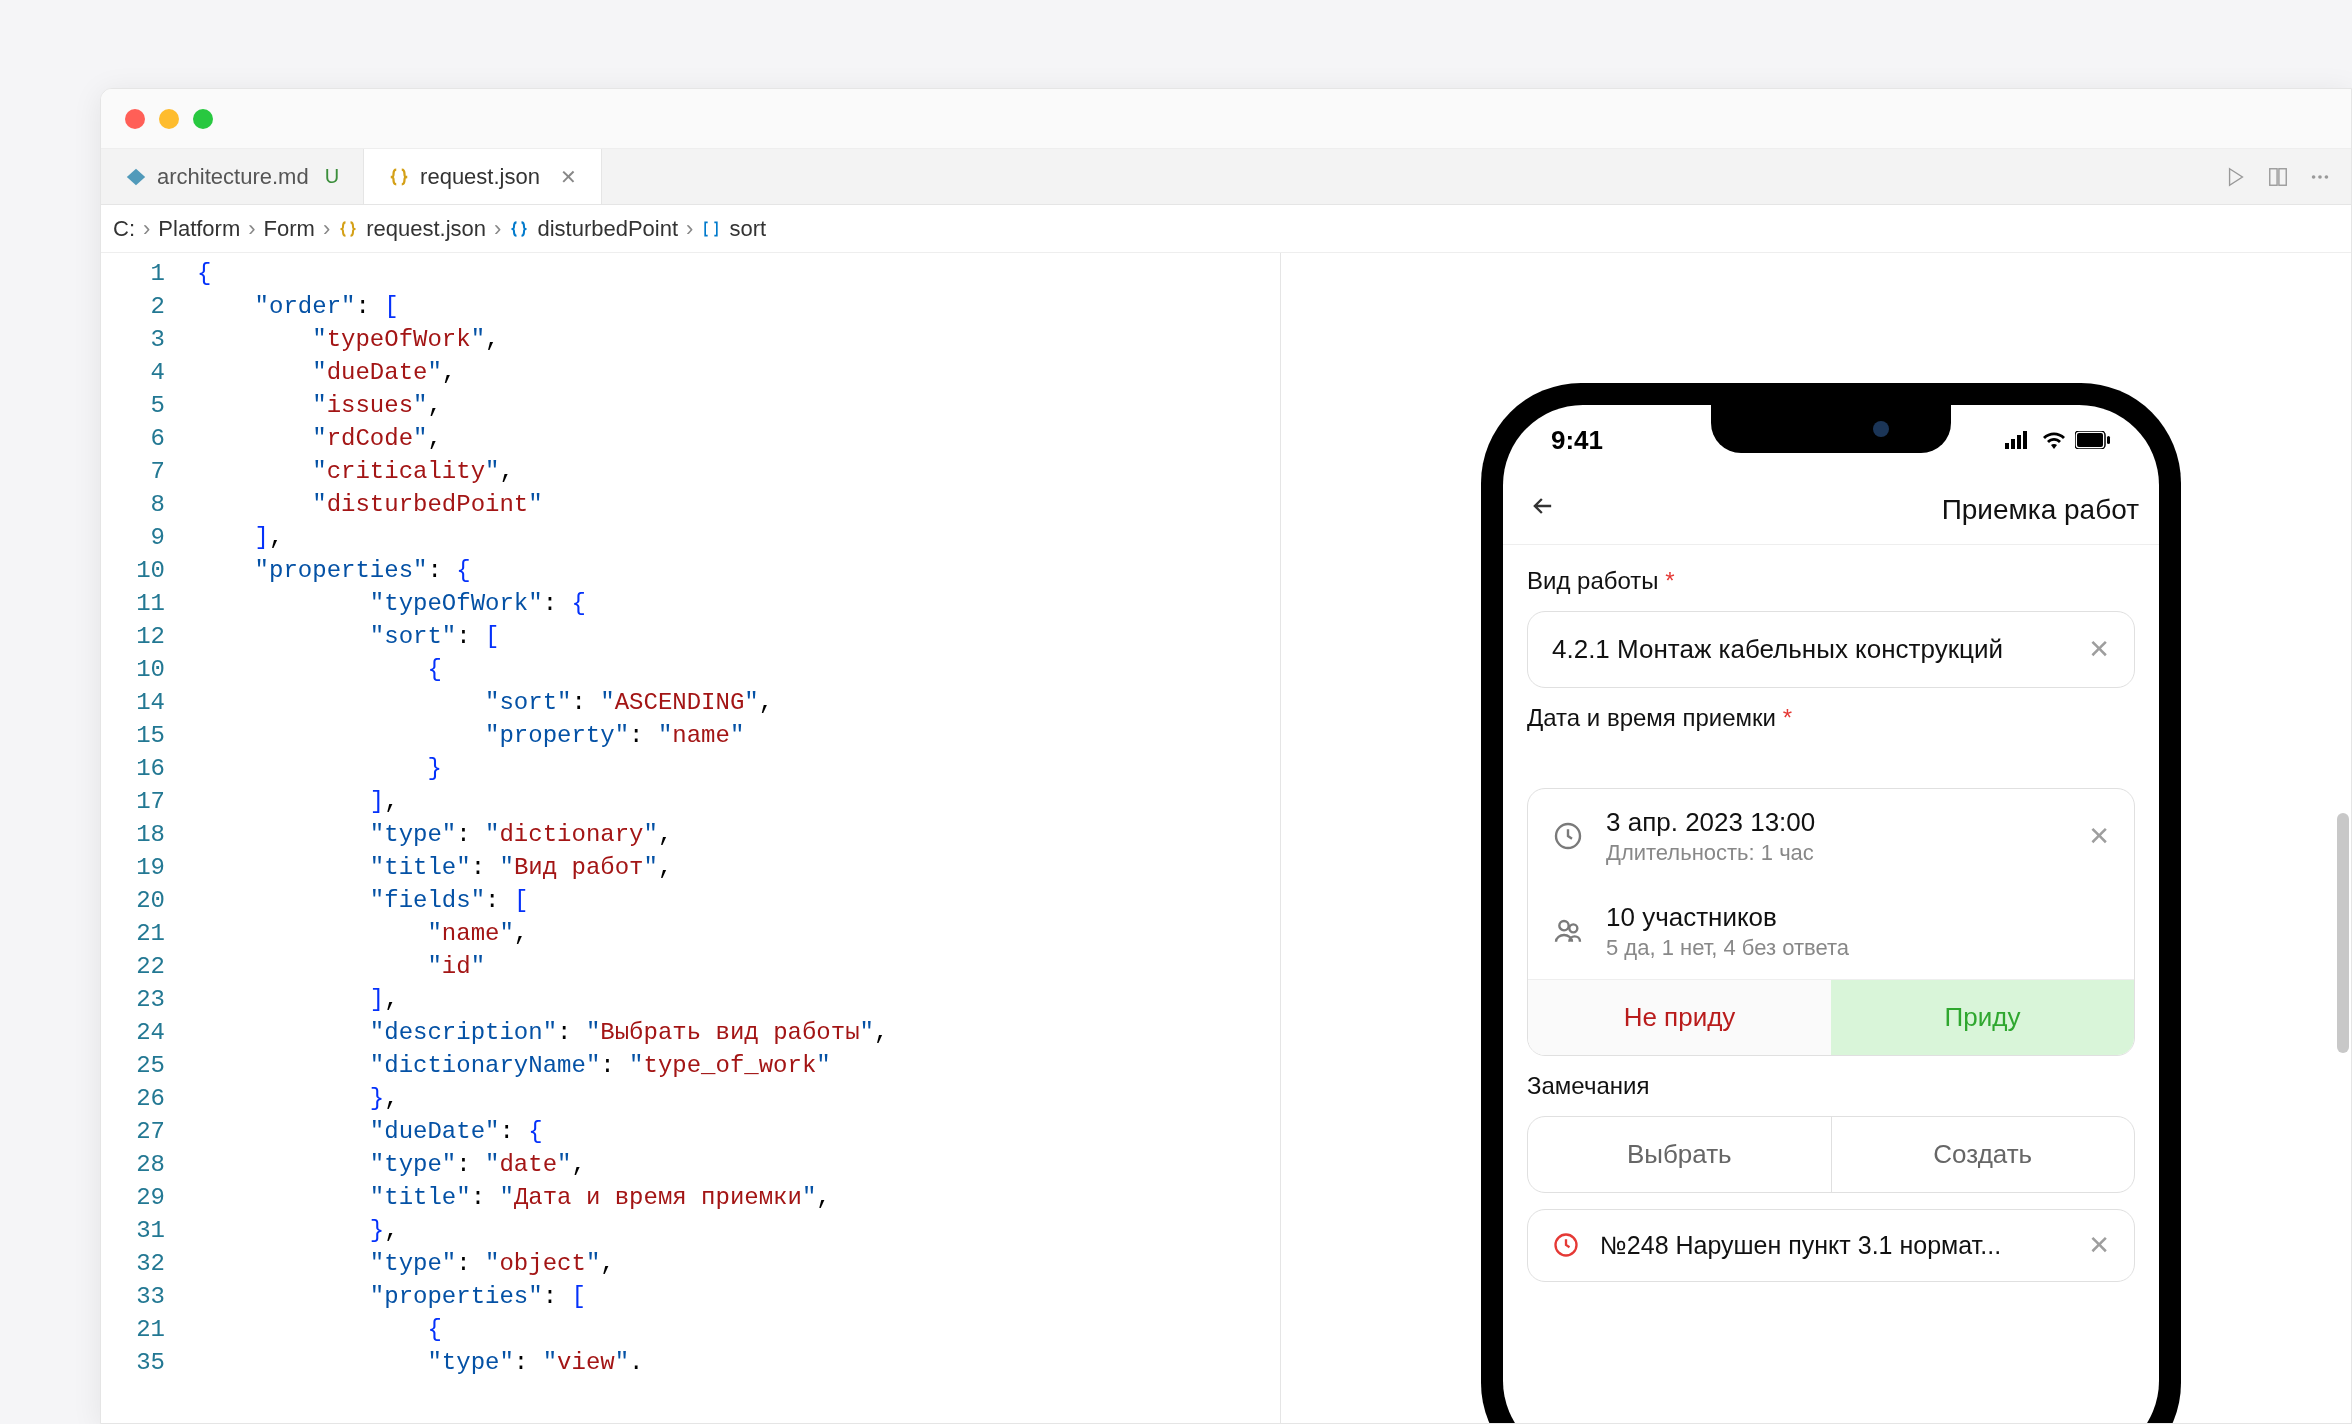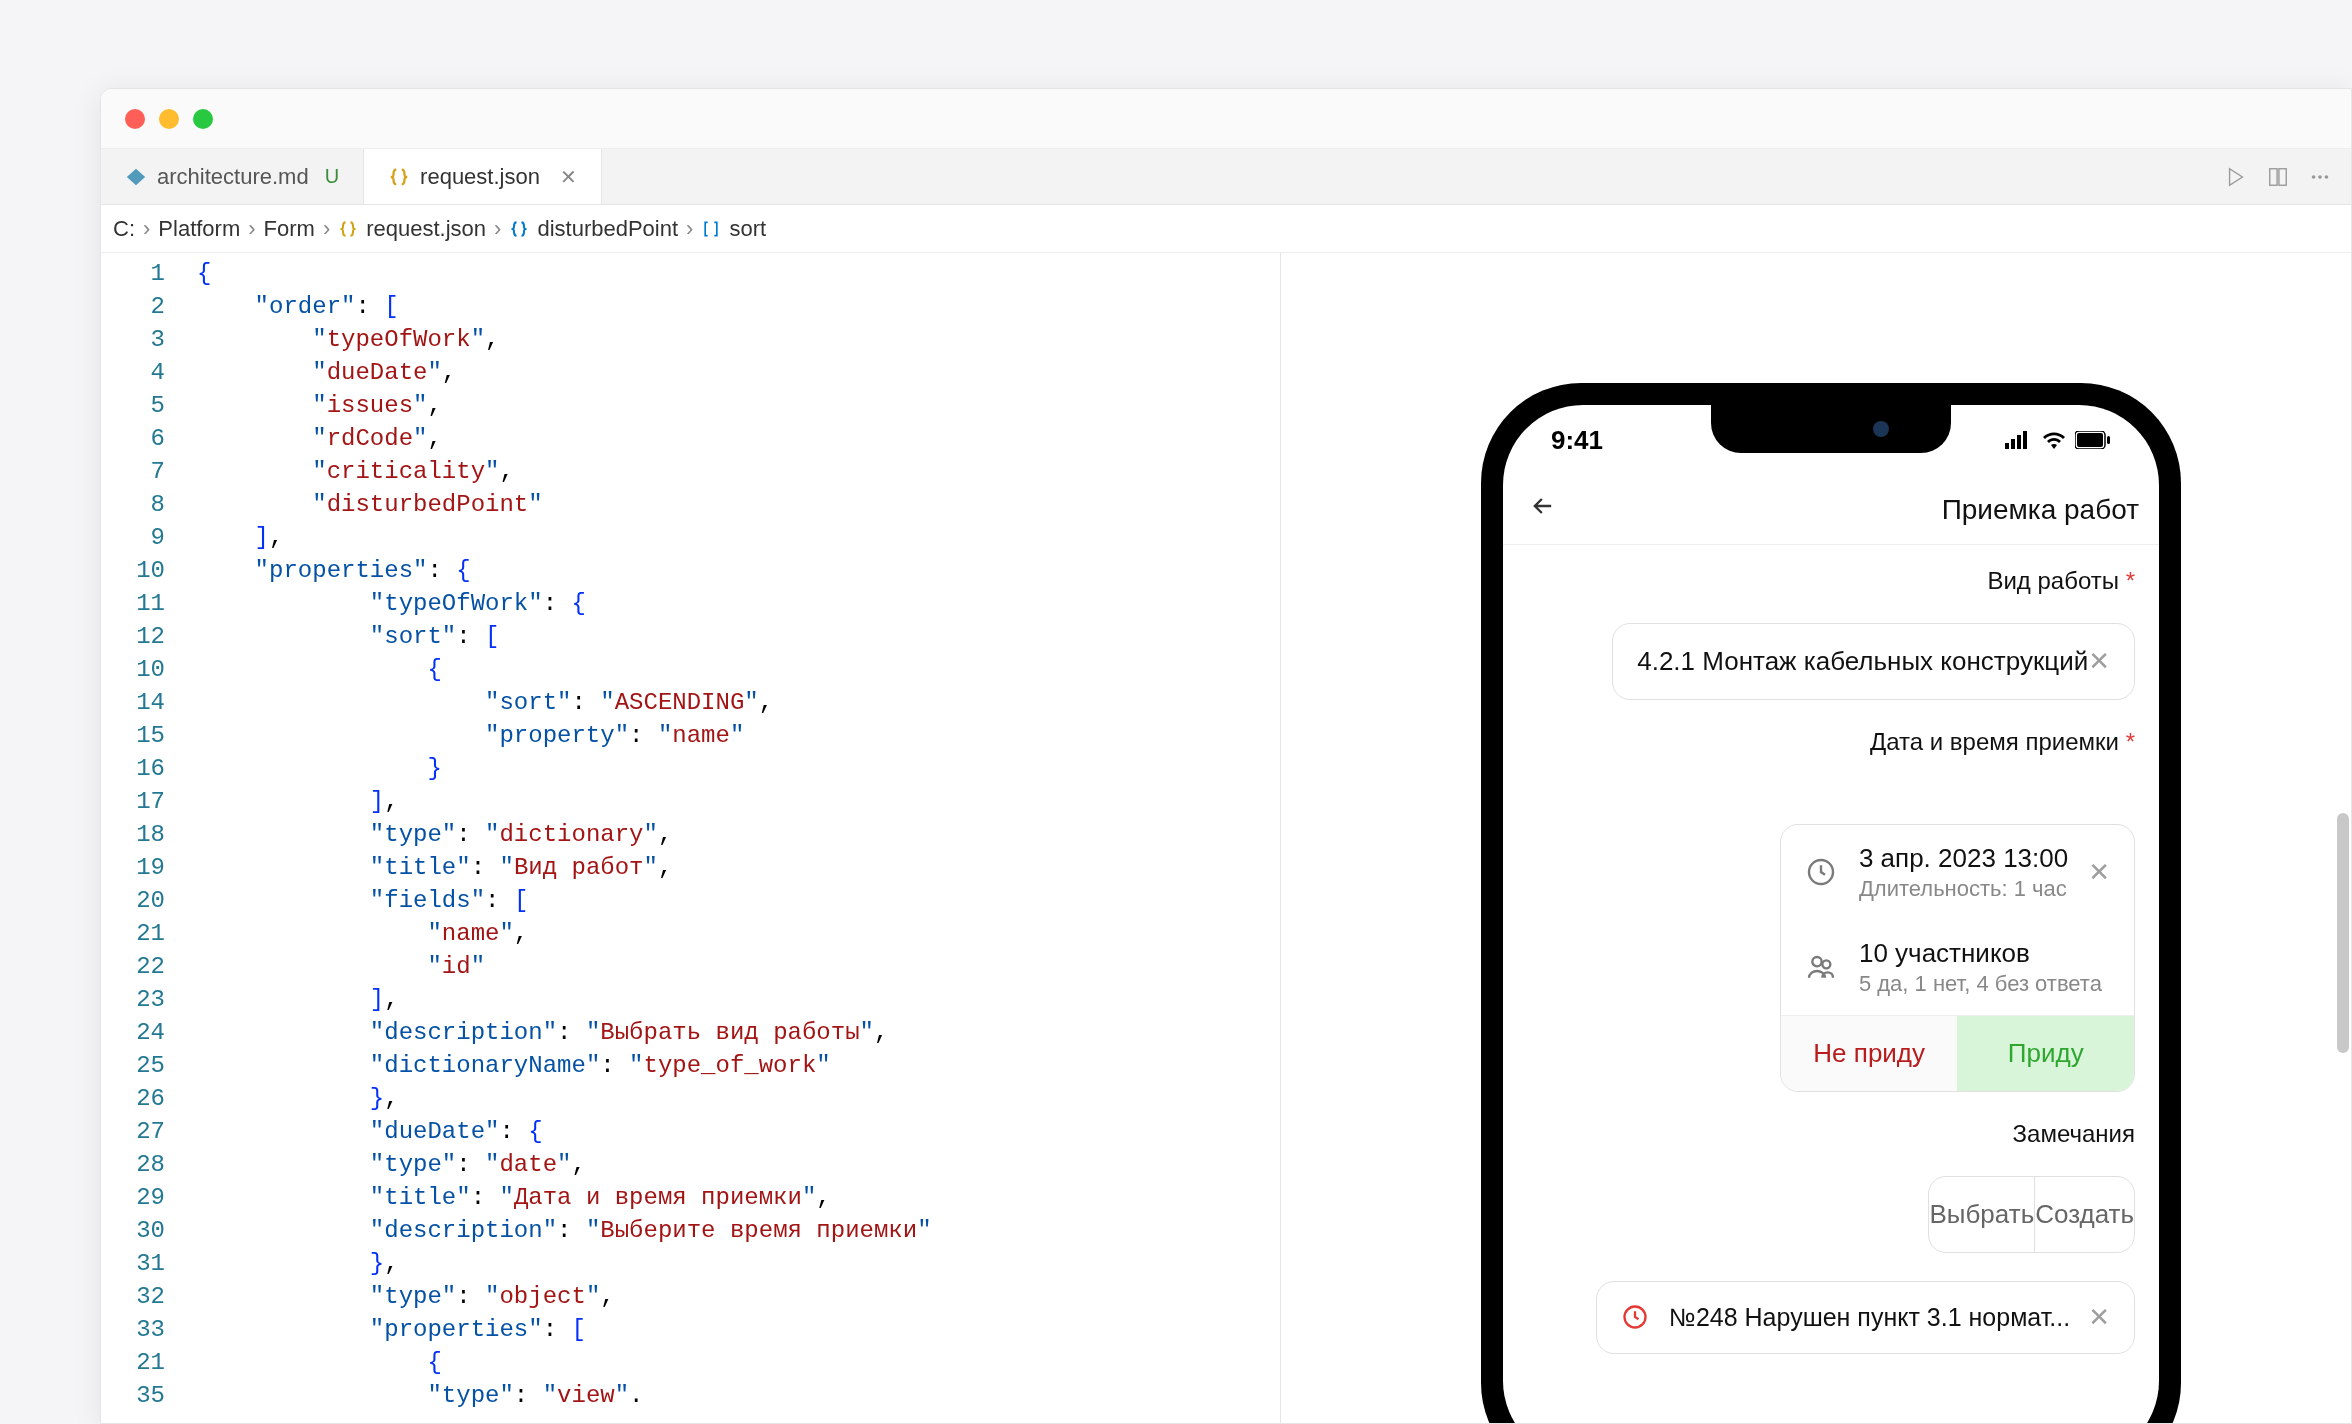--- a/index.html
+++ b/index.html
@@ -181,22 +181,21 @@
     flex: 1;
     text-align: right;
     font-size: 28px;
     font-weight: 500;
     color: #111;
   }
   .form-body {
     padding: 22px 24px;
     display: flex;
     flex-direction: column;
-    gap: 28px;
-    align-items: flex-end;
+    gap: 16px;
   }
   .field-label {
     font-size: 24px;
     font-weight: 500;
     color: #111;
   }
   .req-star { color: #e53935; }
   .select-box, .card {
     border: 1px solid #e0e0e0;
     border-radius: 18px;
@@ -470,24 +469,20 @@
           </div>
           <div class="code-line">
             <span class="line-no">28</span>
             <span class="code-text">            <span class="tok-q">"</span><span class="tok-key">type</span><span class="tok-q">"</span><span class="tok-punct">: </span><span class="tok-q">"</span><span class="tok-str">date</span><span class="tok-q">"</span><span class="tok-punct">,</span></span>
           </div>
           <div class="code-line">
             <span class="line-no">29</span>
             <span class="code-text">            <span class="tok-q">"</span><span class="tok-key">title</span><span class="tok-q">"</span><span class="tok-punct">: </span><span class="tok-q">"</span><span class="tok-str">Дата и время приемки</span><span class="tok-q">"</span><span class="tok-punct">,</span></span>
           </div>
           <div class="code-line">
-            <span class="line-no">30</span>
-            <span class="code-text">            <span class="tok-q">"</span><span class="tok-key">description</span><span class="tok-q">"</span><span class="tok-punct">: </span><span class="tok-q">"</span><span class="tok-str">Выберите время приемки</span><span class="tok-q">"</span></span>
-          </div>
-          <div class="code-line">
             <span class="line-no">31</span>
             <span class="code-text">            <span class="tok-brace">}</span><span class="tok-punct">,</span></span>
           </div>
           <div class="code-line">
             <span class="line-no">32</span>
             <span class="code-text">            <span class="tok-q">"</span><span class="tok-key">type</span><span class="tok-q">"</span><span class="tok-punct">: </span><span class="tok-q">"</span><span class="tok-str">object</span><span class="tok-q">"</span><span class="tok-punct">,</span></span>
           </div>
           <div class="code-line">
             <span class="line-no">33</span>
             <span class="code-text">            <span class="tok-q">"</span><span class="tok-key">properties</span><span class="tok-q">"</span><span class="tok-punct">: </span><span class="tok-brace">[</span></span>

